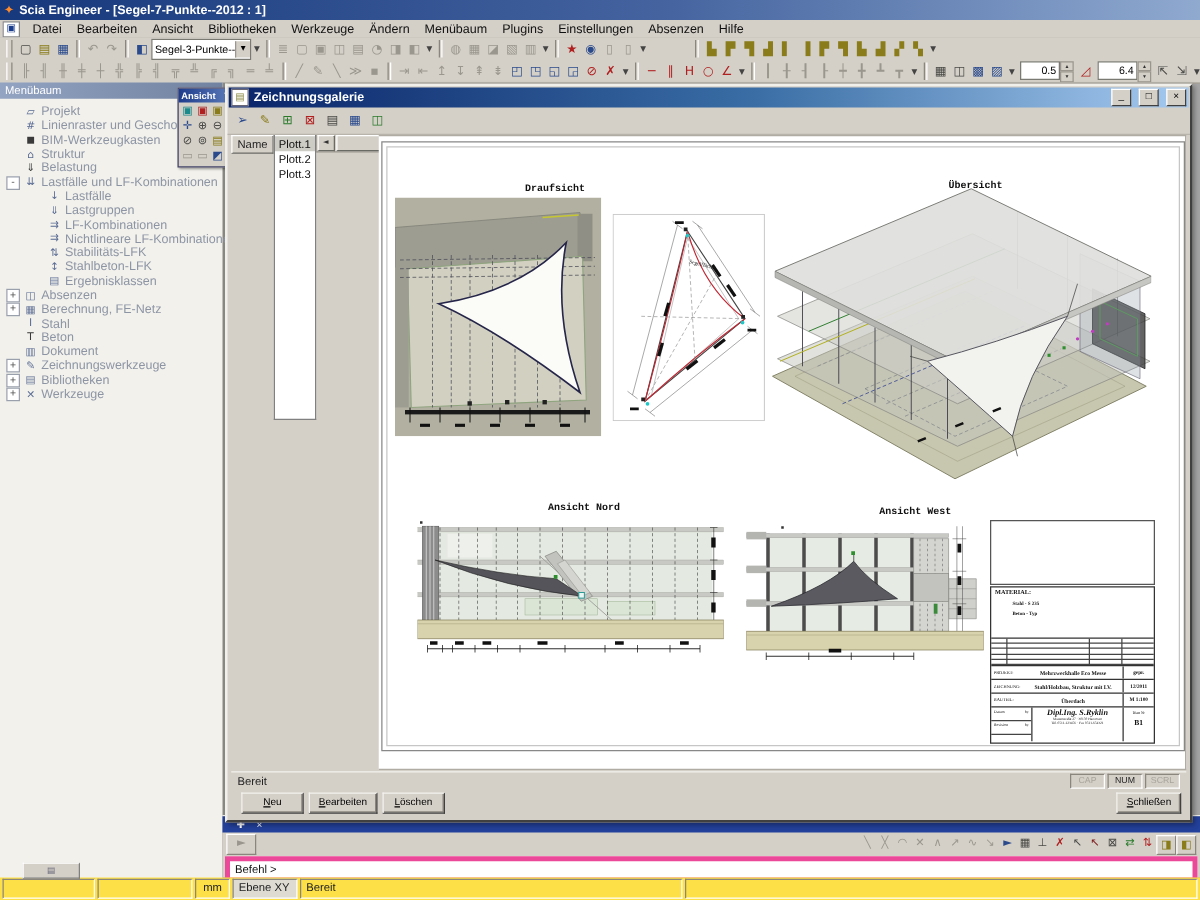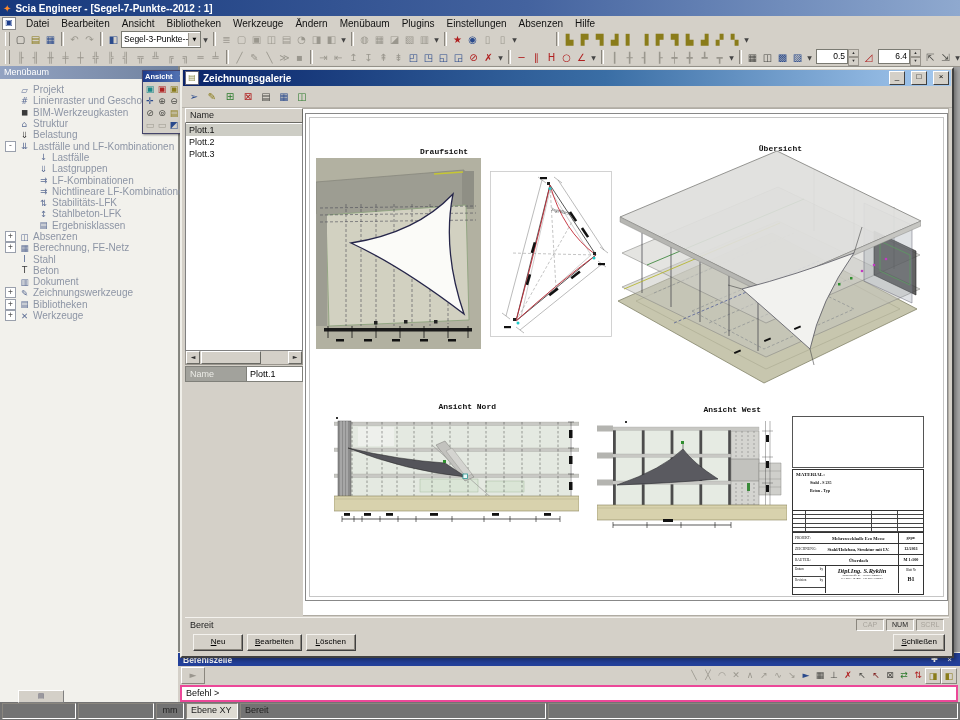--- a/index.html
+++ b/index.html
@@ -50,21 +50,21 @@
   
   .gal{position:absolute;left:180px;top:67px;width:770px;height:587px;background:#d4d0c8;z-index:10;
        border:2px solid;border-color:#f0efe9 #404040 #404040 #f0efe9;box-shadow:2px 2px 4px rgba(0,0,0,.35)}
   .gcap{height:16px;margin:1px;background:linear-gradient(90deg,#0a246a,#3a6ea5 55%,#a6caf0);display:flex;align-items:center;color:#fff;font-weight:bold;font-size:10px;gap:4px;padding:0 2px}
   .gcapico{width:12px;height:12px;background:#fff;border:1px solid #667;color:#884;font-size:8px;line-height:11px;text-align:center;font-weight:normal}
   .gcap .ttl{flex:1}
   .wbtn{width:14px;height:12px;background:#d4d0c8;border:1px solid;border-color:#fff #404040 #404040 #fff;color:#000;font-size:8px;line-height:10px;text-align:center;margin-left:2px;font-weight:normal}
   .gtb{height:20px;display:flex;align-items:center;gap:2px;padding:0 4px;border-bottom:1px solid #b8b4ac}
   .gtb .tico{width:16px;height:16px;font-size:10px;line-height:16px}
   .gbody{position:absolute;left:3px;right:3px;top:39px;bottom:40px;display:flex}
-  .glist{width:118px;display:flex;flex-direction:column;flex:none}
+  .glist{width:118px;display:flex;flex:none}
   .glhead{height:13px;background:#d4d0c8;border:1px solid;border-color:#fff #6a6a64 #6a6a64 #fff;font-size:9px;line-height:12px;padding:0 4px;color:#222}
   .glitems{height:226px;background:#fff;border:1px solid #808080;border-top:none;font-size:9px;color:#111;padding-top:1px}
   .glitem{height:12px;line-height:12px;padding:0 3px}
   .glitem.sel{background:#cdcdc5}
   .ghsb{height:13px;background:#d4d0c8;display:flex;align-items:center;border:1px solid #9a968e;border-top:none}
   .sbtn{width:12px;height:11px;background:#d4d0c8;border:1px solid;border-color:#fff #6a6a64 #6a6a64 #fff;font-size:6px;line-height:10px;text-align:center;color:#333}
   .sthumb{width:58px;height:11px;background:#d4d0c8;border:1px solid;border-color:#fff #6a6a64 #6a6a64 #fff;margin-left:1px}
   .sbtn.r{margin-left:auto}
   .gname{height:16px;display:flex;margin-top:1px}
   .gname .lab{width:52px;background:#a2a29c;color:#ebebe6;font-size:9px;line-height:14px;padding:0 4px;border:1px solid #80807a;flex:none}
@@ -90,23 +90,23 @@
   
   .cmd{position:absolute;left:178px;top:652px;width:782px;height:49px;background:#d4d0c8;z-index:4;border-top:1px solid #f0efe9}
   .ccap{height:13px;background:#23409a;color:#fff;font-size:8.5px;font-weight:bold;display:flex;align-items:center;padding:0 5px}
   .ccap .ttl{flex:1}
   .cbtn{width:11px;height:10px;color:#fff;font-size:8px;line-height:9px;text-align:center;margin-left:4px;font-weight:normal}
   .ctb{height:19px;display:flex;align-items:center;padding:0 3px}
   .cptr{width:22px;height:15px;border:1px solid;border-color:#fff #8a867e #8a867e #fff;color:#9a968e;font-size:9px;text-align:center;line-height:14px}
   .csnaps{margin-left:auto;display:flex}
   .csnaps .tico{width:14px;height:14px;font-size:9px;line-height:14px}
   .csnaps .btnish{border:1px solid;border-color:#fff #8a867e #8a867e #fff}
-  .cinput{margin:0 2px;height:13px;background:#fff;border:2px solid #ec4899;font-size:9px;line-height:13px;padding:0 4px;color:#111}
+  .cinput{margin:0 2px;height:13px;background:#fff;border:4px solid #ec4899;font-size:9px;line-height:13px;padding:0 4px;color:#111}
   
-  .sbar{position:absolute;left:0;right:0;bottom:0;height:16px;background:#737373;display:flex;gap:2px;padding:1px 2px;font-size:9px;align-items:stretch;z-index:6}
+  .sbar{position:absolute;left:0;right:0;bottom:0;height:16px;background:#fde047;display:flex;gap:2px;padding:1px 2px;font-size:9px;align-items:stretch;z-index:6}
   .scell{border:1px solid;border-color:#8a867e #fff #fff #8a867e;padding:1px 4px;color:#222;white-space:nowrap;overflow:hidden}
   .w1{width:64px}.w2{width:66px}.wmm{width:18px;text-align:center}.wpl{width:42px;background:#dedbd3}.wst{width:296px}.wrest{flex:1}
   .mtab{position:absolute;left:18px;bottom:17px;width:44px;height:11px;background:#d4d0c8;z-index:7;
         border:1px solid;border-color:#fff #808080 #808080 #fff;font-size:7px;line-height:10px;text-align:center;color:#667}
   
   .tblock{position:absolute;border:1px solid #333;background:#fff;font-family:"Liberation Serif",serif;color:#111}
   .tbmat{height:36px;border-bottom:1px solid #333;position:relative;padding:2px 3px}
   .tbmt{font-size:5px;font-weight:bold}
   .tbml{font-size:4px;font-weight:bold;margin-left:14px;margin-top:3px;white-space:nowrap}
   .tbthin{height:21px;border-bottom:1px solid #333;position:relative}
@@ -859,21 +859,20 @@
   <div class="gbtns">
     <span class="btn"><u>N</u><span>eu</span></span>
       <span class="btn"><u>B</u><span>earbeiten</span></span>
       <span class="btn"><u>L</u><span>öschen</span></span>
     <span class="btn close"><u>S</u><span>chließen</span></span>
   </div>
 </div>
 
 <div class="cmd">
   <div class="ccap">
-    <span class="ttl">Befehlszeile</span>
     <span class="cbtn ico">✚</span>
     <span class="cbtn">×</span>
   </div>
   <div class="ctb">
     <span class="cptr ico">►</span>
     <span class="csnaps">
       <span class="tico ico c-gray">╲</span>
         <span class="tico ico c-gray">╳</span>
         <span class="tico ico c-gray">◠</span>
         <span class="tico ico c-gray">✕</span>

